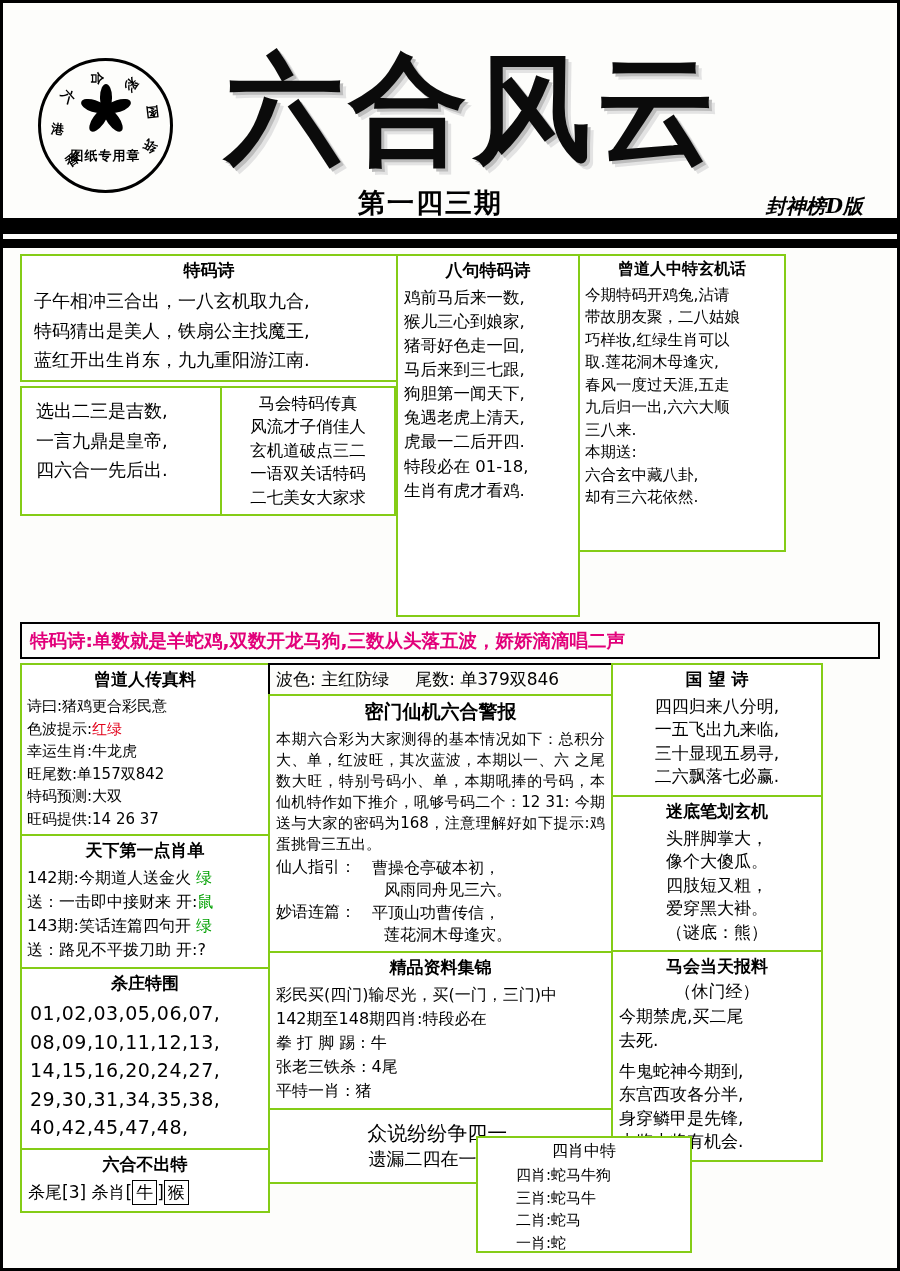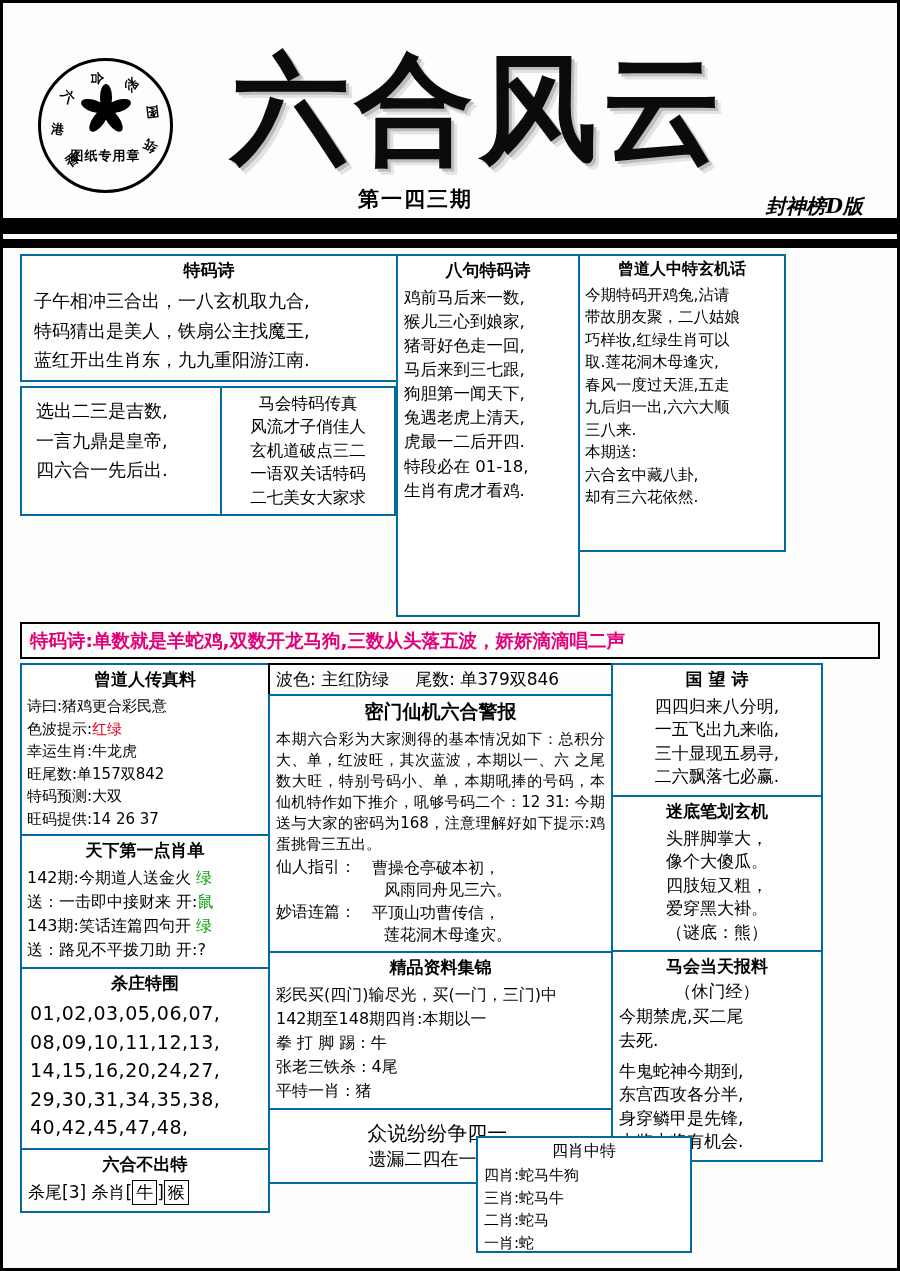--- a/index.html
+++ b/index.html
@@ -47,44 +47,44 @@
   .bauhinia i{
     position:absolute;left:50%;top:50%;
     width:12px;height:26px;background:#000;
     border-radius:50% 50% 45% 45%;
     transform-origin:50% 100%;
   }
   .stamp-label{
     margin-top:8px;font-size:13px;font-weight:bold;letter-spacing:1px;
   }
   .big-title{
-    position:absolute;left:228px;top:28px;
+    position:absolute;left:222px;top:28px;
     font-family:"DejaVu Serif","Liberation Serif",serif;
     font-size:118px;font-weight:bold;
     letter-spacing:6px;
     color:#0b0b0b;
     text-shadow:3px 3px 0 #bdbdbd, 6px 6px 0 #e3e3e3;
     white-space:nowrap;
   }
   .issue{
     position:absolute;left:355px;top:182px;
-    font-size:21px;font-weight:bold;letter-spacing:2px;
+    font-size:27px;font-weight:bold;letter-spacing:2px;
   }
   .edition{
     position:absolute;right:34px;top:190px;
     font-size:20px;font-weight:bold;font-style:italic;
     font-family:"DejaVu Serif","Liberation Serif",serif;
   }
   .bar{
     height:16px;background:#000;margin:0 0 0 0;
   }
   .bar.thin{height:9px;margin-top:5px;}
   
   .cell{
-    border:2px solid #0369a1;
+    border:2px solid #84cc16;
     box-sizing:border-box;
     background:#fff;
   }
   .cell h4{
     margin:3px 0 4px;
     font-size:17px;font-weight:bold;text-align:center;
   }
   .body{padding:0 6px 5px;}
   .ln{font-size:17px;line-height:1.38;}
   .center{text-align:center;}
@@ -319,21 +319,21 @@
               <div class="ind">莲花洞木母逢灾。</div>
             </div>
           </div>
         </div>
       </div>
 
       <div class="cell" style="margin-top:-2px;">
         <h4>精品资料集锦</h4>
         <div class="body sm2" style="padding:0 6px 5px;">
           <div>彩民买(四门)输尽光，买(一门，三门)中</div>
-          <div>142期至148期四肖:本期以一</div>
+          <div>142期至148期四肖:特段必在</div>
           <div><span>拳 打 脚 踢 :</span> <span>牛</span></div>
           <div><span>张老三铁杀 :</span> <span>4尾</span></div>
           <div><span>平特一肖 :</span> <span>猪</span></div>
         </div>
       </div>
 
       <div class="cell" style="margin-top:-2px;">
         <div class="body" style="padding:10px 6px 10px;">
           <div class="ln center" style="font-size:20px;">众说纷纷争四一,</div>
           <div class="ln center" style="font-size:18px;">遗漏二四在一旁。</div>
@@ -374,21 +374,21 @@
           <div class="ln">东宫西攻各分半,</div>
           <div class="ln">身穿鳞甲是先锋,</div>
           <div class="ln">太监大将有机会.</div>
         </div>
       </div>
     </div>
   </div>
 
   <div class="cell" style="position:absolute;left:473px;top:1133px;width:216px;height:117px;">
     <div class="center" style="font-size:16px;margin-top:3px;">四肖中特</div>
-    <div class="body sm" style="padding:2px 6px 4px;">
+    <div class="body sm" style="padding:2px 6px 4px;margin-left:32px;">
       <div><span>四肖:</span><span>蛇马牛狗</span></div>
       <div><span>三肖:</span><span>蛇马牛</span></div>
       <div><span>二肖:</span><span>蛇马</span></div>
       <div><span>一肖:</span><span>蛇</span></div>
     </div>
   </div>
 
 </div>
 
 </body></html>

